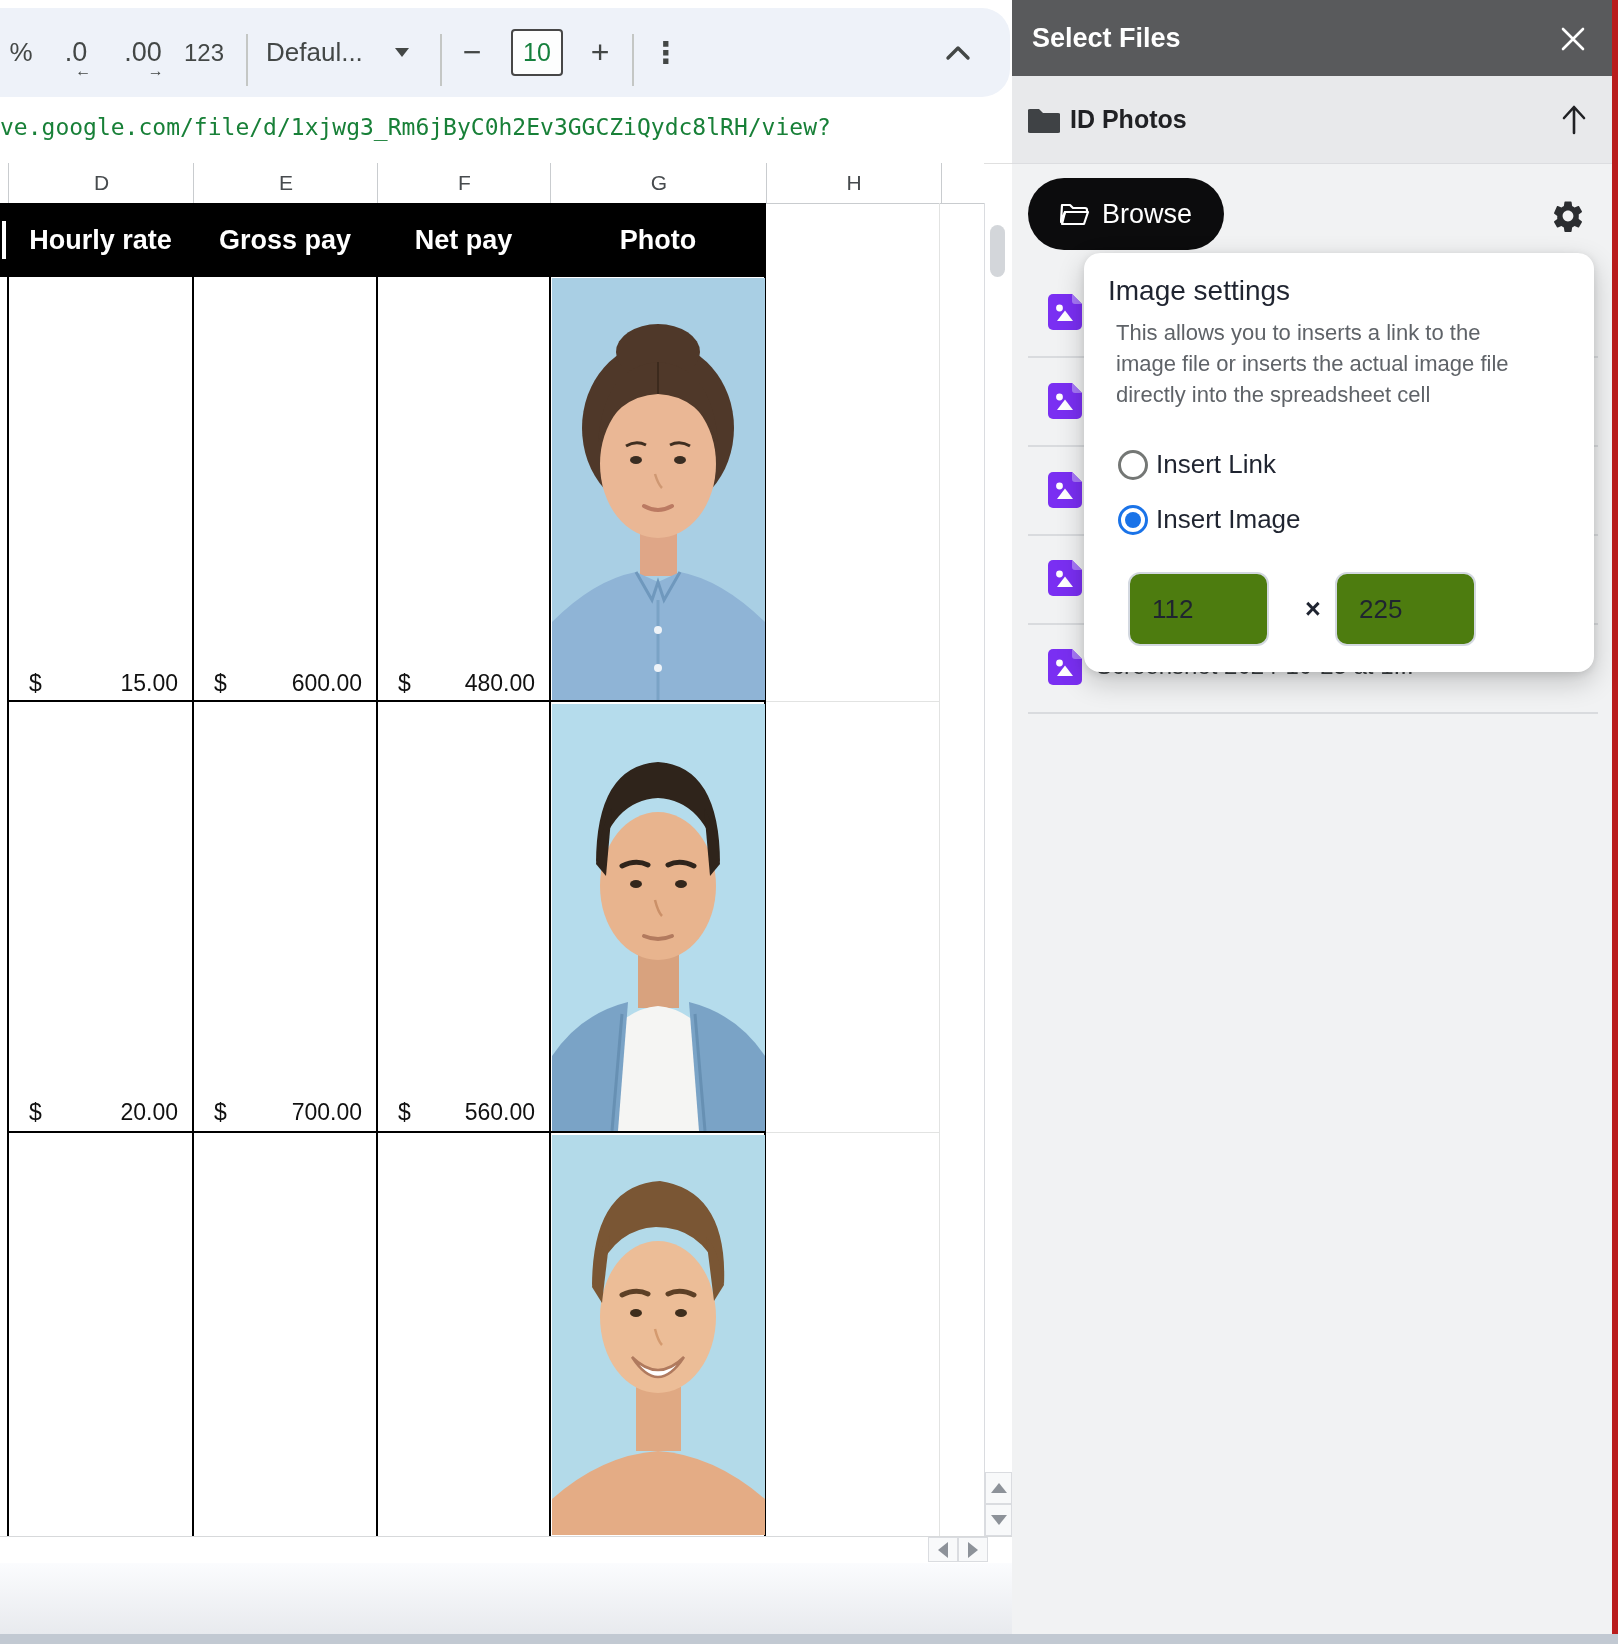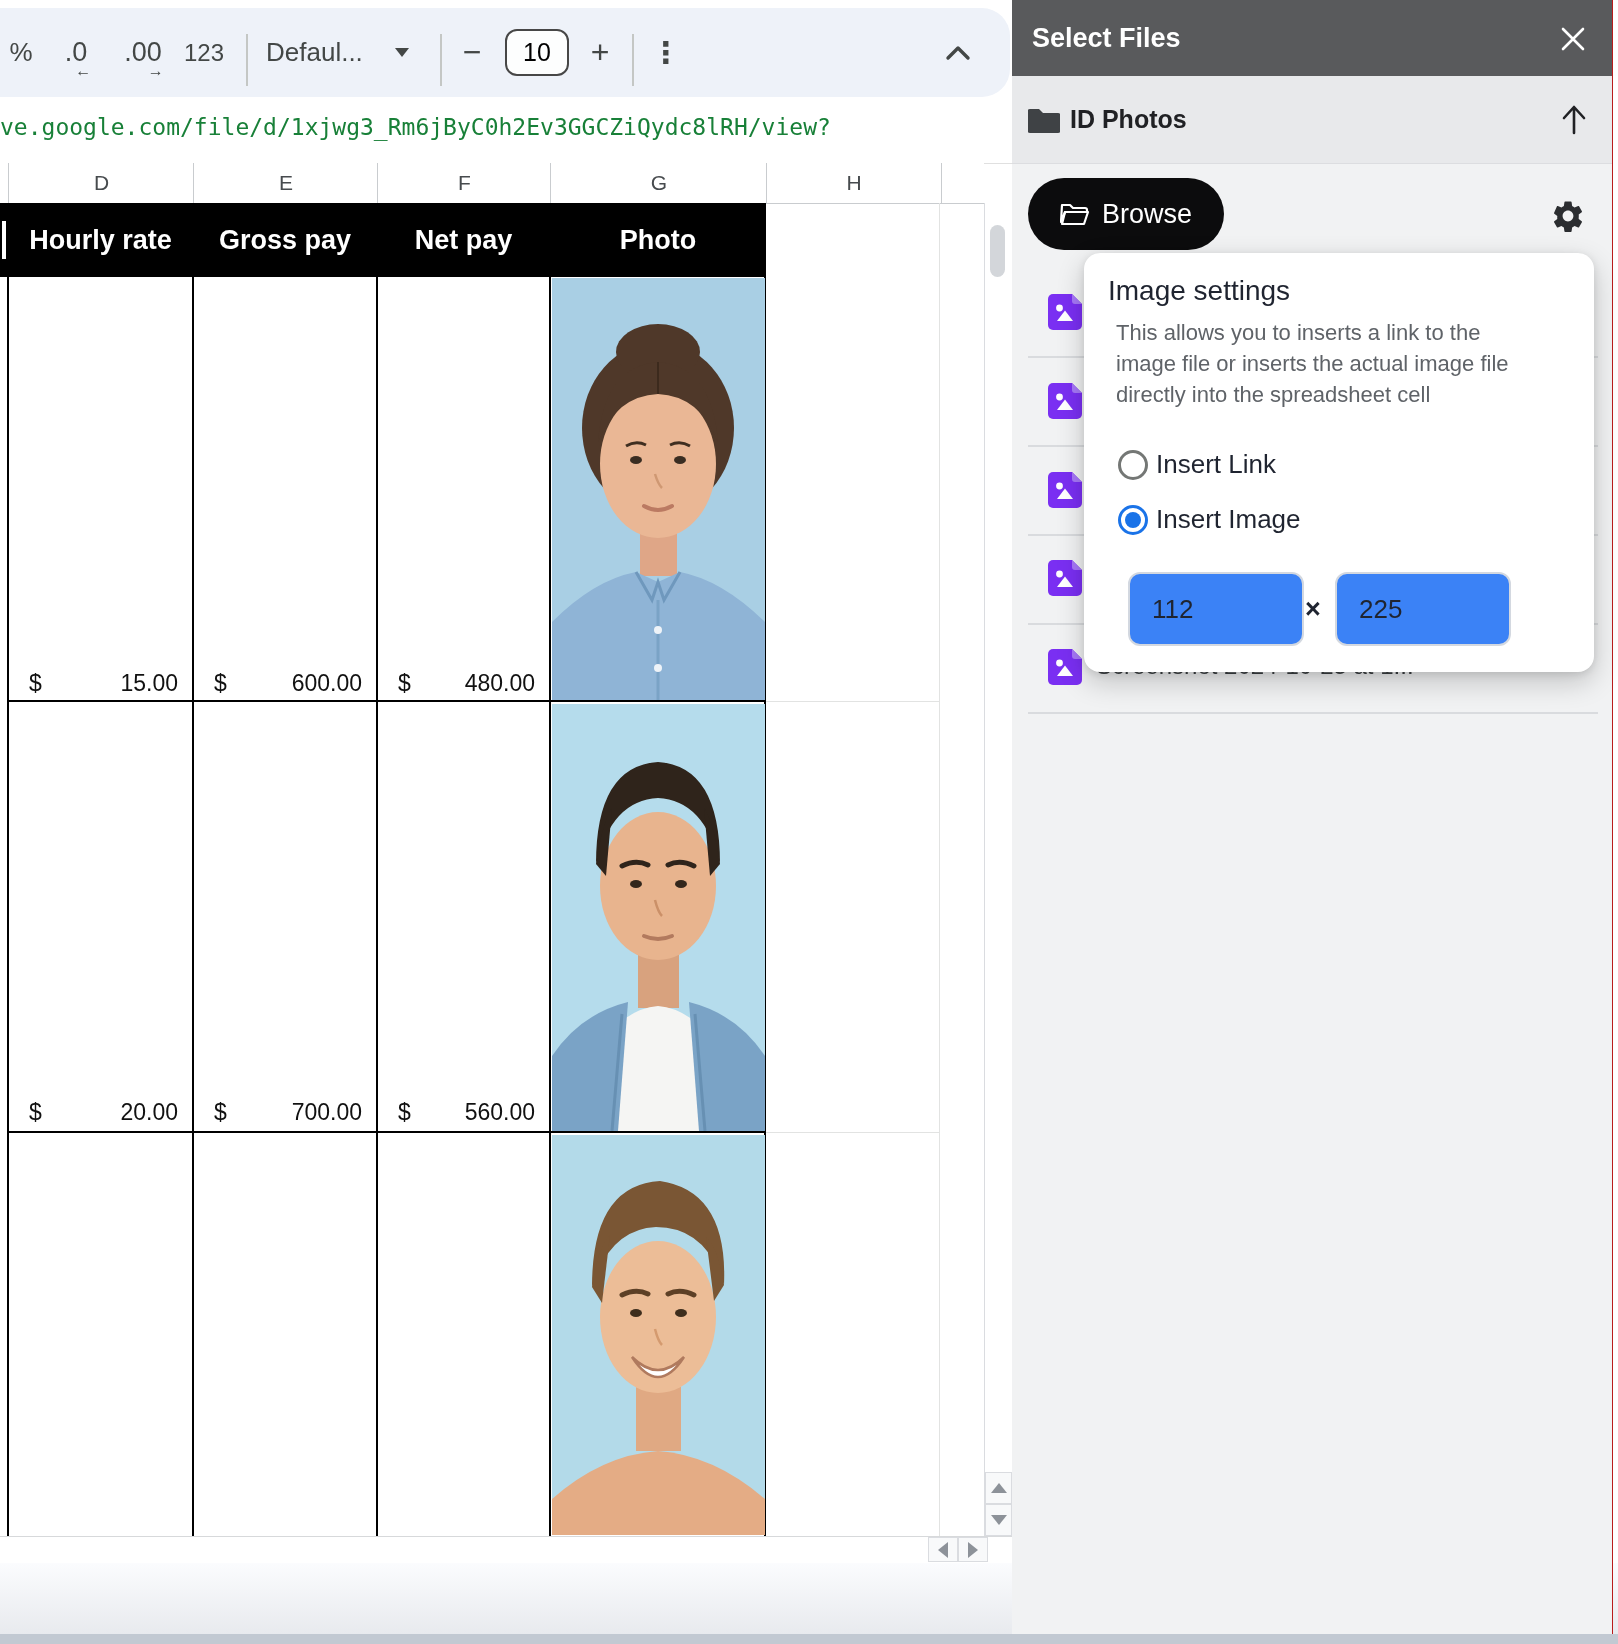--- a/index.html
+++ b/index.html
@@ -7,23 +7,23 @@
           font-family:"Liberation Sans","DejaVu Sans",sans-serif;background:#fff;}
   .abs{position:absolute;}
 
   
   .toolbar{left:0;top:8px;width:1010px;height:89px;background:#eef2f9;
            border-radius:0 28px 28px 0;display:flex;align-items:center;color:#434746;}
   .tb-item{position:absolute;top:0;height:89px;display:flex;align-items:center;justify-content:center;color:#434746;}
   .tb-divider{position:absolute;top:26px;width:2px;height:52px;background:#c4c7c5;}
   .dec-wrap{position:relative;font-size:27px;font-weight:500;}
   .dec-arrow{position:absolute;font-size:16px;bottom:-12px;}
-  .fontsize-box{box-sizing:border-box;width:64px;height:47px;border:2px solid #474747;border-radius:12px;
+  .fontsize-box{box-sizing:border-box;width:52px;height:47px;border:2px solid #474747;border-radius:4px;
                 background:#fdfefe;display:flex;align-items:center;justify-content:center;
-                font-size:25px;color:#000000;}
+                font-size:25px;color:#15803d;}
   .tri-down{width:0;height:0;border-left:7px solid transparent;border-right:7px solid transparent;
             border-top:9px solid #434746;}
 
   
   .formula-bar{left:0;top:97px;width:1012px;height:66px;background:#fff;border-bottom:1px solid #e0e0e0;}
   .formula-text{position:absolute;left:0px;top:17px;white-space:nowrap;
                 font-family:"DejaVu Sans Mono","Liberation Mono",monospace;
                 font-size:23px;color:#188038;}
   .fb-scroll-thumb{position:absolute;left:989px;top:112px;width:15px;height:46px;border-radius:8px;background:#d3d6da;}
 
@@ -50,21 +50,21 @@
   .tri{width:0;height:0;}
   .tri.up{border-left:8px solid transparent;border-right:8px solid transparent;border-bottom:10px solid #8d9299;}
   .tri.down{border-left:8px solid transparent;border-right:8px solid transparent;border-top:10px solid #8d9299;}
   .tri.left{border-top:8px solid transparent;border-bottom:8px solid transparent;border-right:10px solid #8d9299;}
   .tri.right{border-top:8px solid transparent;border-bottom:8px solid transparent;border-left:10px solid #8d9299;}
   .hscroll{left:0;top:1536px;width:1012px;height:26px;background:#fff;border-top:1px solid #d7d9db;}
   .footer{left:0;top:1563px;width:1618px;height:71px;background:linear-gradient(#fbfcfe,#e8eaee);}
   .bottomstrip{left:0;top:1634px;width:1618px;height:10px;background:#c2c9d2;}
 
   
-  .panel{left:1012px;top:0;width:600px;height:1634px;background:#f1f2f3;border-right:1px solid #b91c1c;}
+  .panel{left:1012px;top:0;width:600px;height:1634px;background:#f1f2f3;border-right:7px solid #b91c1c;}
   .panel-header{position:absolute;left:0;top:0;width:600px;height:76px;background:#595a5c;
                 display:flex;align-items:center;}
   .panel-title{color:#fff;font-size:27px;font-weight:bold;margin-left:20px;}
   .folder-row{position:absolute;left:0;top:76px;width:600px;height:87px;background:#e8e9eb;
               border-bottom:1px solid #dcdde0;display:flex;align-items:center;}
   .folder-label{font-size:25px;font-weight:bold;color:#202124;margin-left:10px;}
   .browse-btn{position:absolute;left:16px;top:178px;width:196px;height:72px;background:#0c0c0d;
               border-radius:36px;display:flex;align-items:center;justify-content:center;gap:12px;
               color:#fff;font-size:27px;cursor:pointer;}
   .filerow-divider{position:absolute;left:16px;width:570px;height:2px;background:#d9dbde;}
@@ -76,22 +76,22 @@
   .popover{position:absolute;left:72px;top:253px;width:510px;height:419px;background:#fff;border-radius:16px;
            box-shadow:0 10px 28px rgba(0,0,0,.20),0 2px 8px rgba(0,0,0,.10);z-index:5;}
   .pop-title{position:absolute;left:24px;top:22px;font-size:28px;font-weight:normal;color:#1f2430;}
   .pop-desc{position:absolute;left:32px;top:64px;font-size:22px;color:#5f6368;line-height:31px;}
   .radio-row{position:absolute;left:34px;display:flex;align-items:center;gap:8px;}
   .radio{box-sizing:border-box;width:30px;height:30px;border-radius:50%;border:3px solid #747775;background:#fff;
          display:flex;align-items:center;justify-content:center;}
   .radio.checked{border-color:#1a73e8;}
   .radio .dot{width:16px;height:16px;border-radius:50%;background:#1a73e8;}
   .radio-label{font-size:26px;color:#1f2430;}
-  .dim-input{position:absolute;top:319px;width:176px;height:74px;box-sizing:border-box;
-             border:2px solid #d3d8e0;border-radius:12px;background:#3b82f6;
+  .dim-input{position:absolute;top:319px;width:141px;height:74px;box-sizing:border-box;
+             border:2px solid #d3d8e0;border-radius:12px;background:#4d7c0f;
              font-size:26px;color:#1f2430;padding-left:22px;font-family:"Liberation Sans",sans-serif;outline:none;}
   .dim-x{position:absolute;top:341px;font-size:27px;font-weight:bold;color:#1f2430;}
 </style>
 </head>
 <body>
 
 <div class="screen">
 
   <div class="abs toolbar">
     <div class="tb-item" style="left:4px;width:34px;font-size:26px;">%</div>

